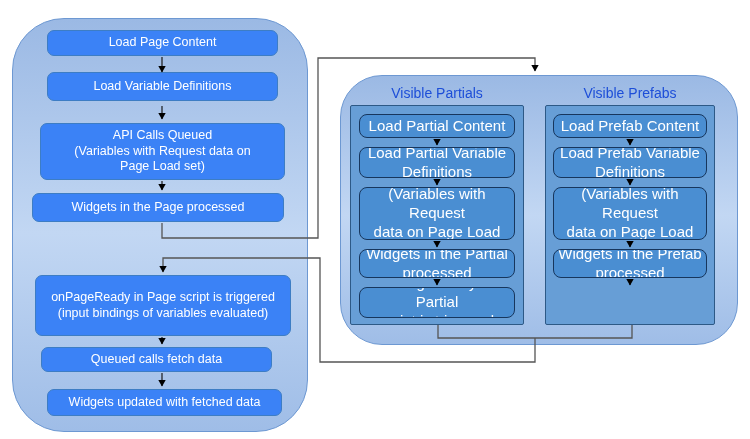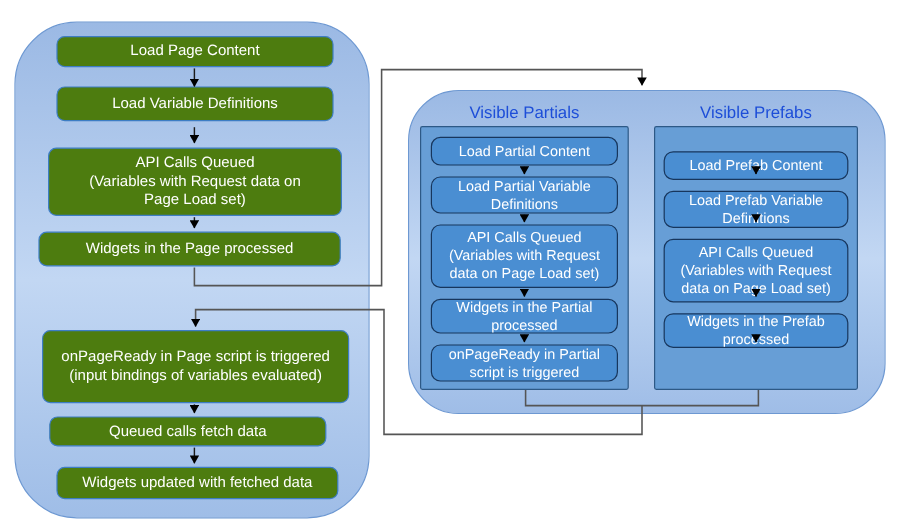--- a/index.html
+++ b/index.html
@@ -33,47 +33,47 @@
   .step{
     position:absolute;
     display:flex;align-items:center;justify-content:center;
     text-align:center;color:#ffffff;
     white-space:pre-line;
     box-sizing:border-box;
     padding:1px 4px;
     overflow:hidden;
   }
   .step-left{
-    background:#4d7c0f;
+    background:#3b82f6;
     border:1px solid #3d7dc4;
     border-radius:7px;
     font-size:12.5px;line-height:1.24;
   }
   .step-inner{
     background:#4a8ed2;
     border:1.2px solid #17365d;
     border-radius:8px;
-    font-size:12px;line-height:1.25;
+    font-size:15px;line-height:1.25;
   }
   
   .lf0{left:47px;top:30px;width:231px;height:26px;}
   .lf1{left:47px;top:72px;width:231px;height:29px;}
   .lf2{left:40px;top:123px;width:245px;height:57px;}
   .lf3{left:32px;top:193px;width:252px;height:29px;}
   .lf4{left:35px;top:275px;width:256px;height:61px;}
   .lf5{left:41px;top:347px;width:231px;height:25px;}
   .lf6{left:47px;top:389px;width:235px;height:27px;text-align:right;}
   
   .row0{top:114px;height:24px;}
   .row1{top:147px;height:31px;}
   .row2{top:187px;height:53px;}
   .row3{top:249px;height:29px;}
   .row4{top:287px;height:31px;}
   .colP{left:359px;width:156px;}
-  .colF{left:553px;width:154px;margin-top:12px;}
+  .colF{left:553px;width:154px;}
   #connector-layer{position:absolute;left:0;top:0;pointer-events:none;}
   .conn{stroke:#555555;stroke-width:1.3;fill:none;}
   .flow-arrow{stroke:#1a1a1a;stroke-width:1.2;fill:none;}
 </style>
 </head>
 <body>
 
 <div id="stage">
 
   <div id="left-container" class="outer-container"></div>

